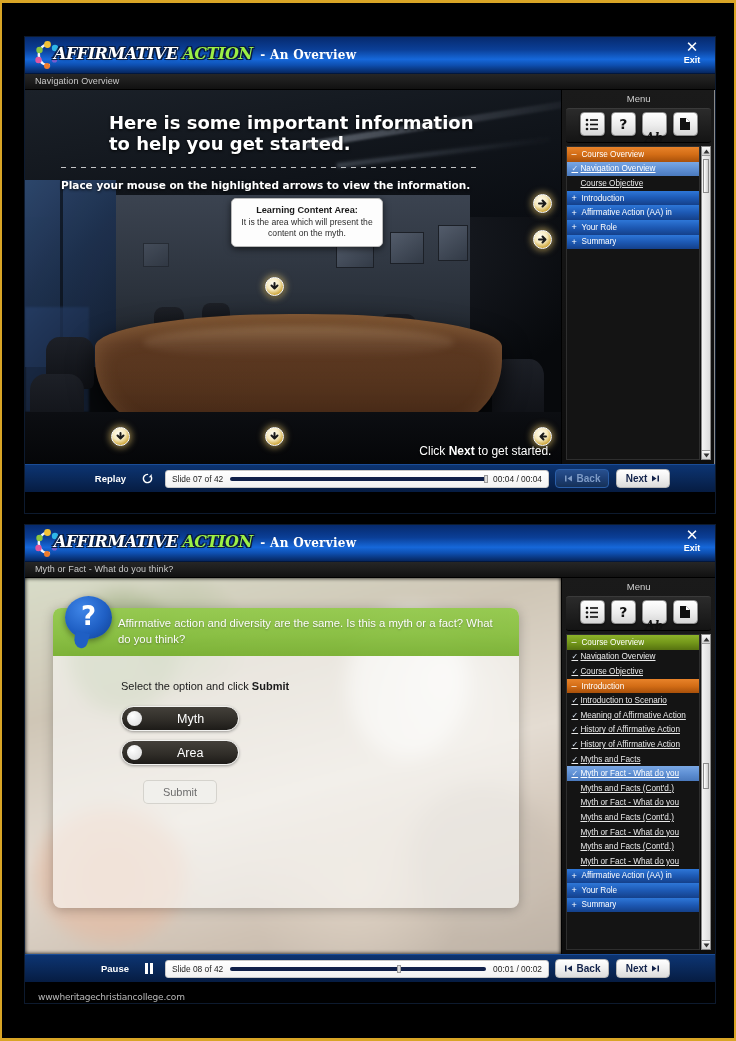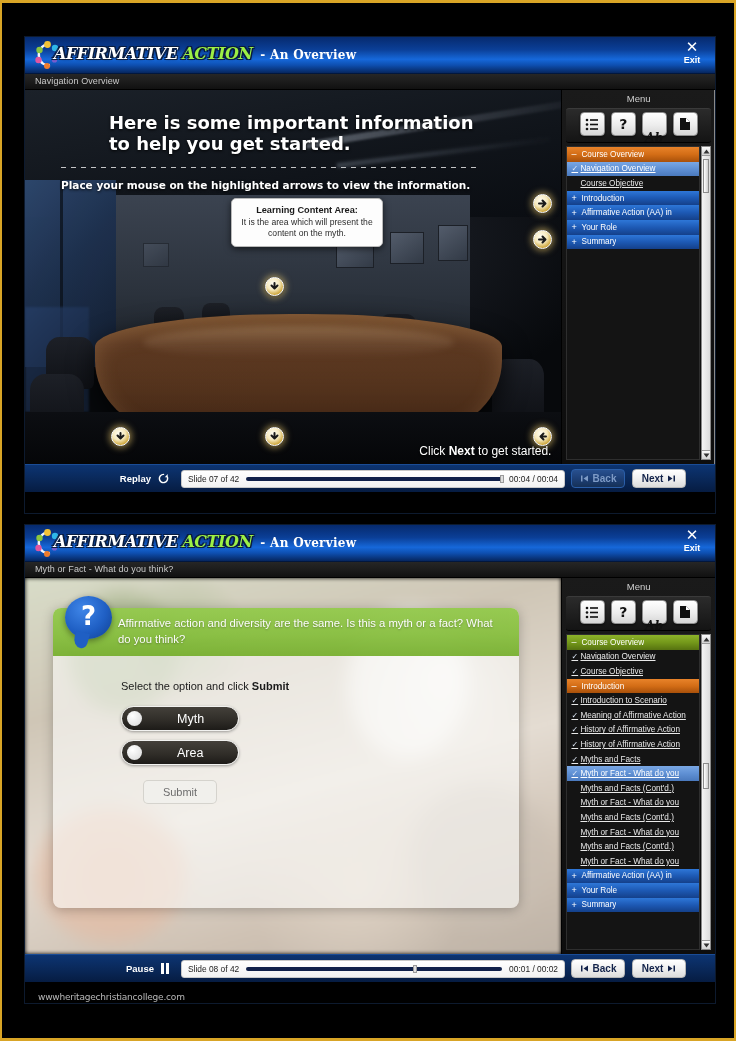--- a/index.html
+++ b/index.html
@@ -435,23 +435,23 @@
   }
 
   
   .controlbar {
     height: 28px; position: relative;
     background: linear-gradient(to bottom, #0c3472 0%, #0a2a5d 45%, #061c42 100%);
     border-top: 1px solid #1a4c96;
     display: flex; align-items: center;
   }
   .pb-left {
-    width: 156px; text-align: right; padding-right: 12px;
+    width: 140px; text-align: right; padding-right: 12px;
     color: #ffffff; font-size: 9.5px; font-weight: bold;
-    display: flex; align-items: flex-end; justify-content: flex-end; gap: 7px;
+    display: flex; align-items: flex-end; justify-content: flex-end; gap: 16px;
     cursor: pointer;
   }
   .seek {
     flex: 1; height: 18px; margin-right: 6px;
     background: linear-gradient(to bottom, #ffffff, #f2f2f2);
     border: 1px solid #c8c8c8;
     border-radius: 3px;
     display: flex; align-items: center;
     padding: 0 6px;
     max-width: 384px;

